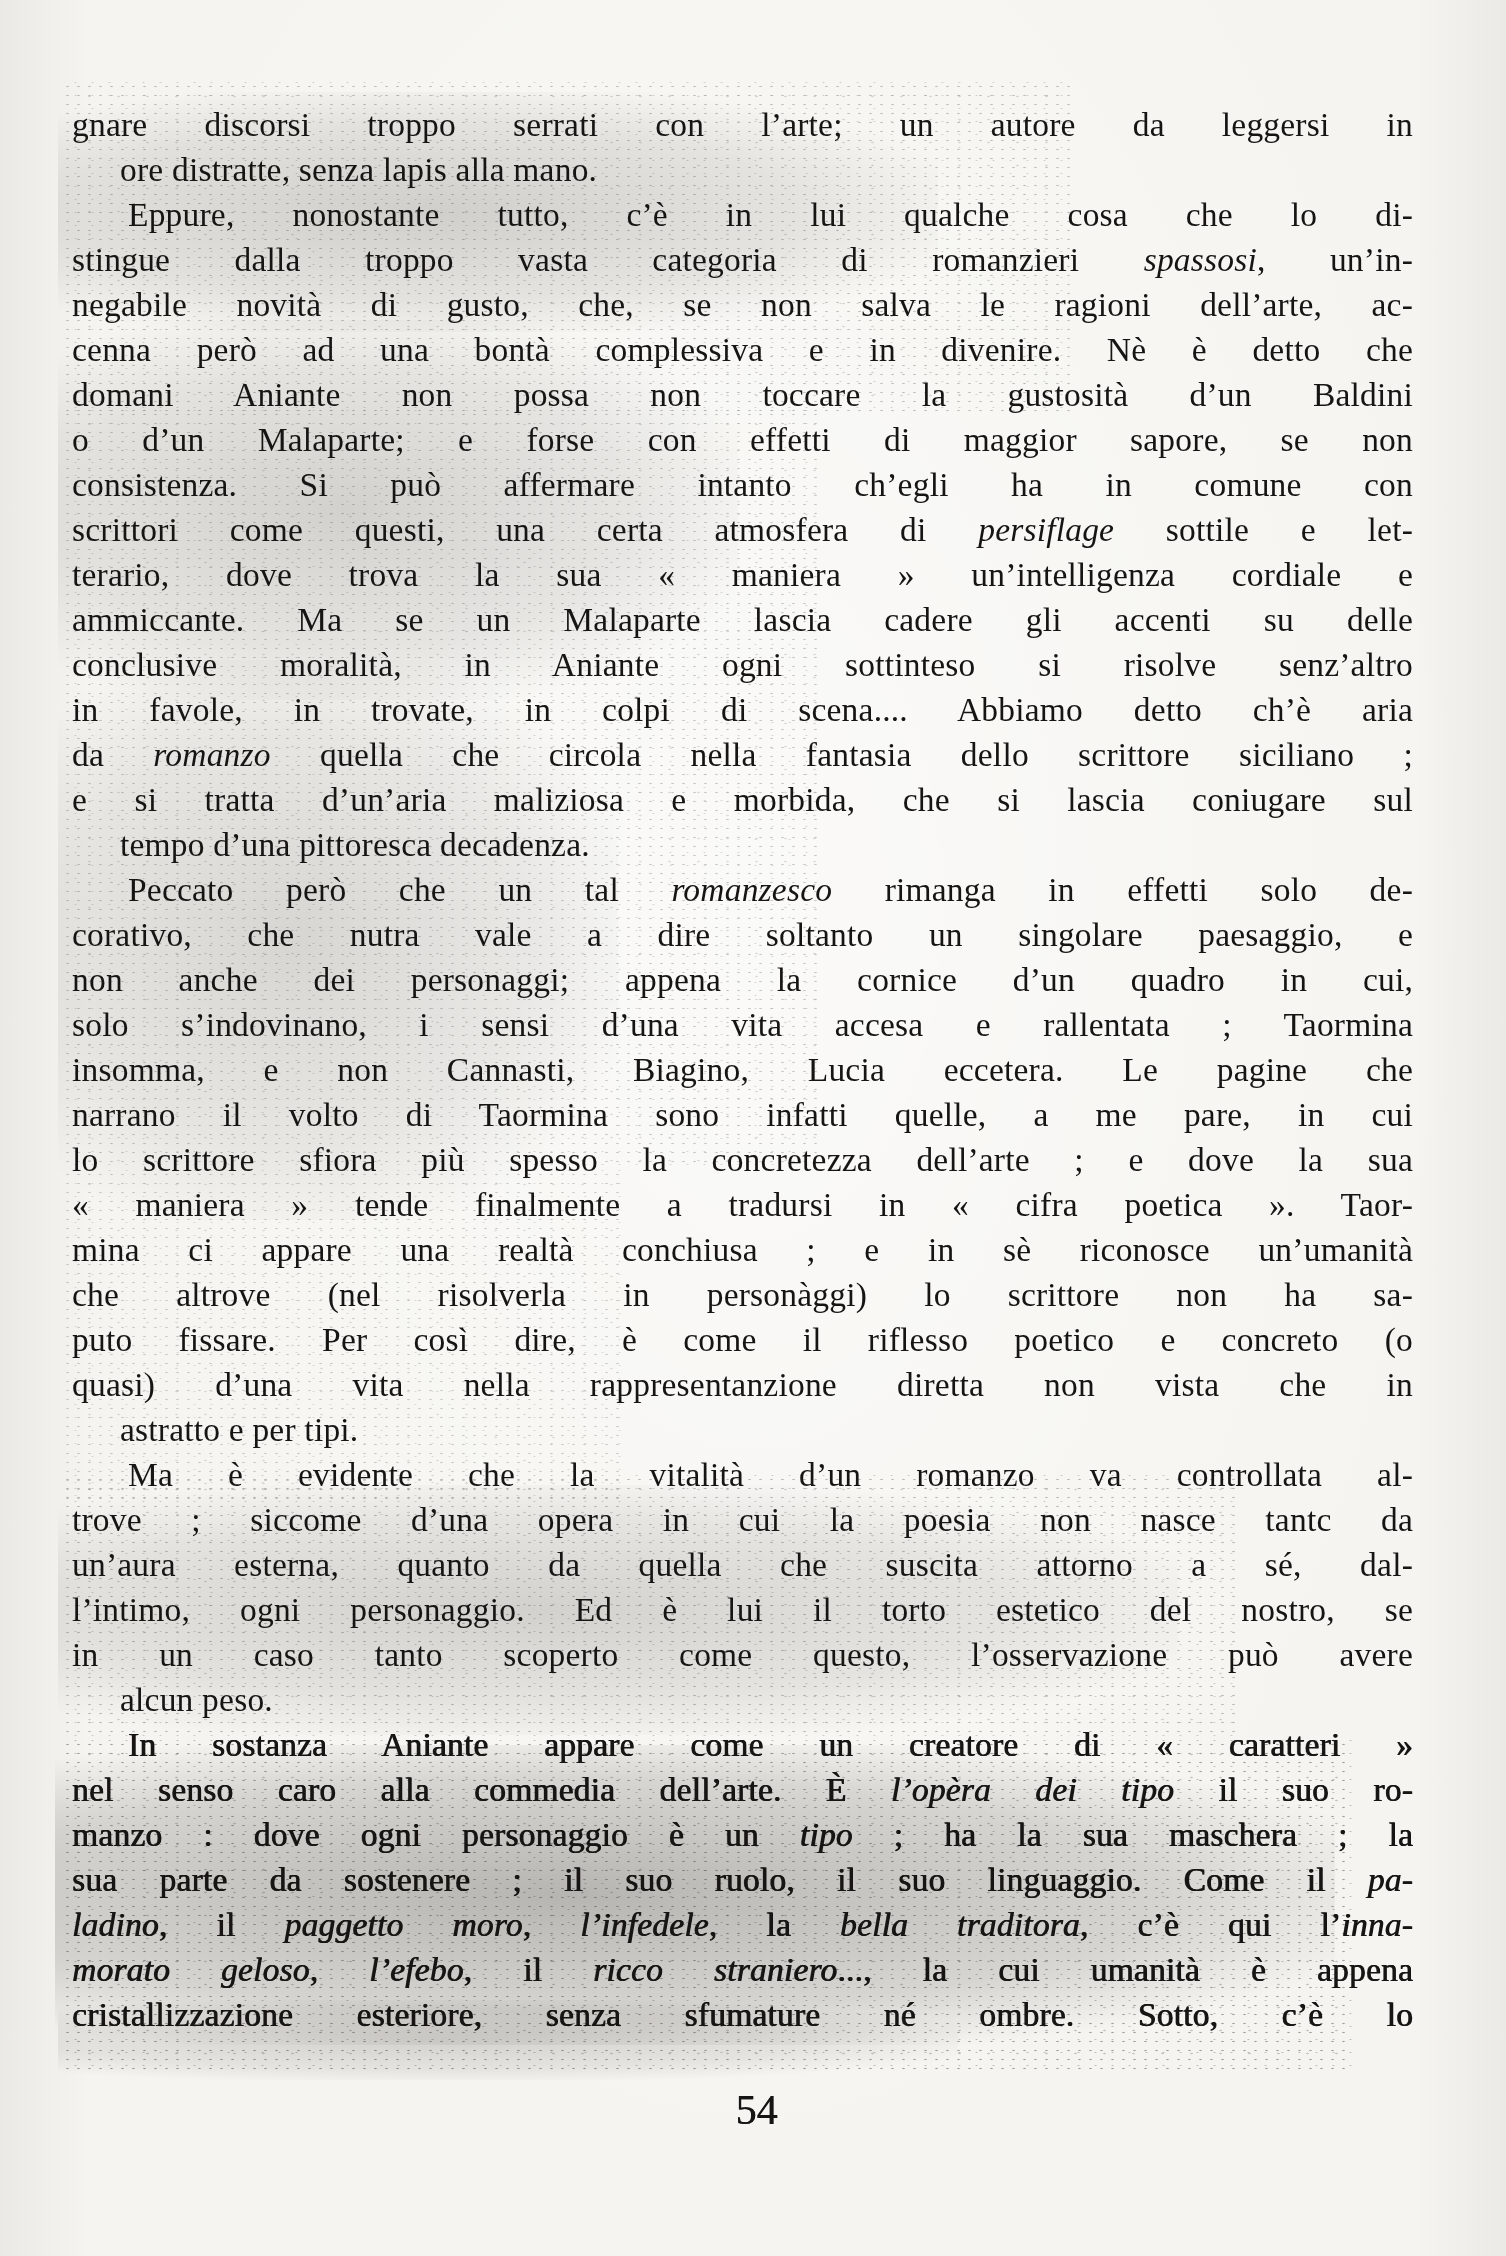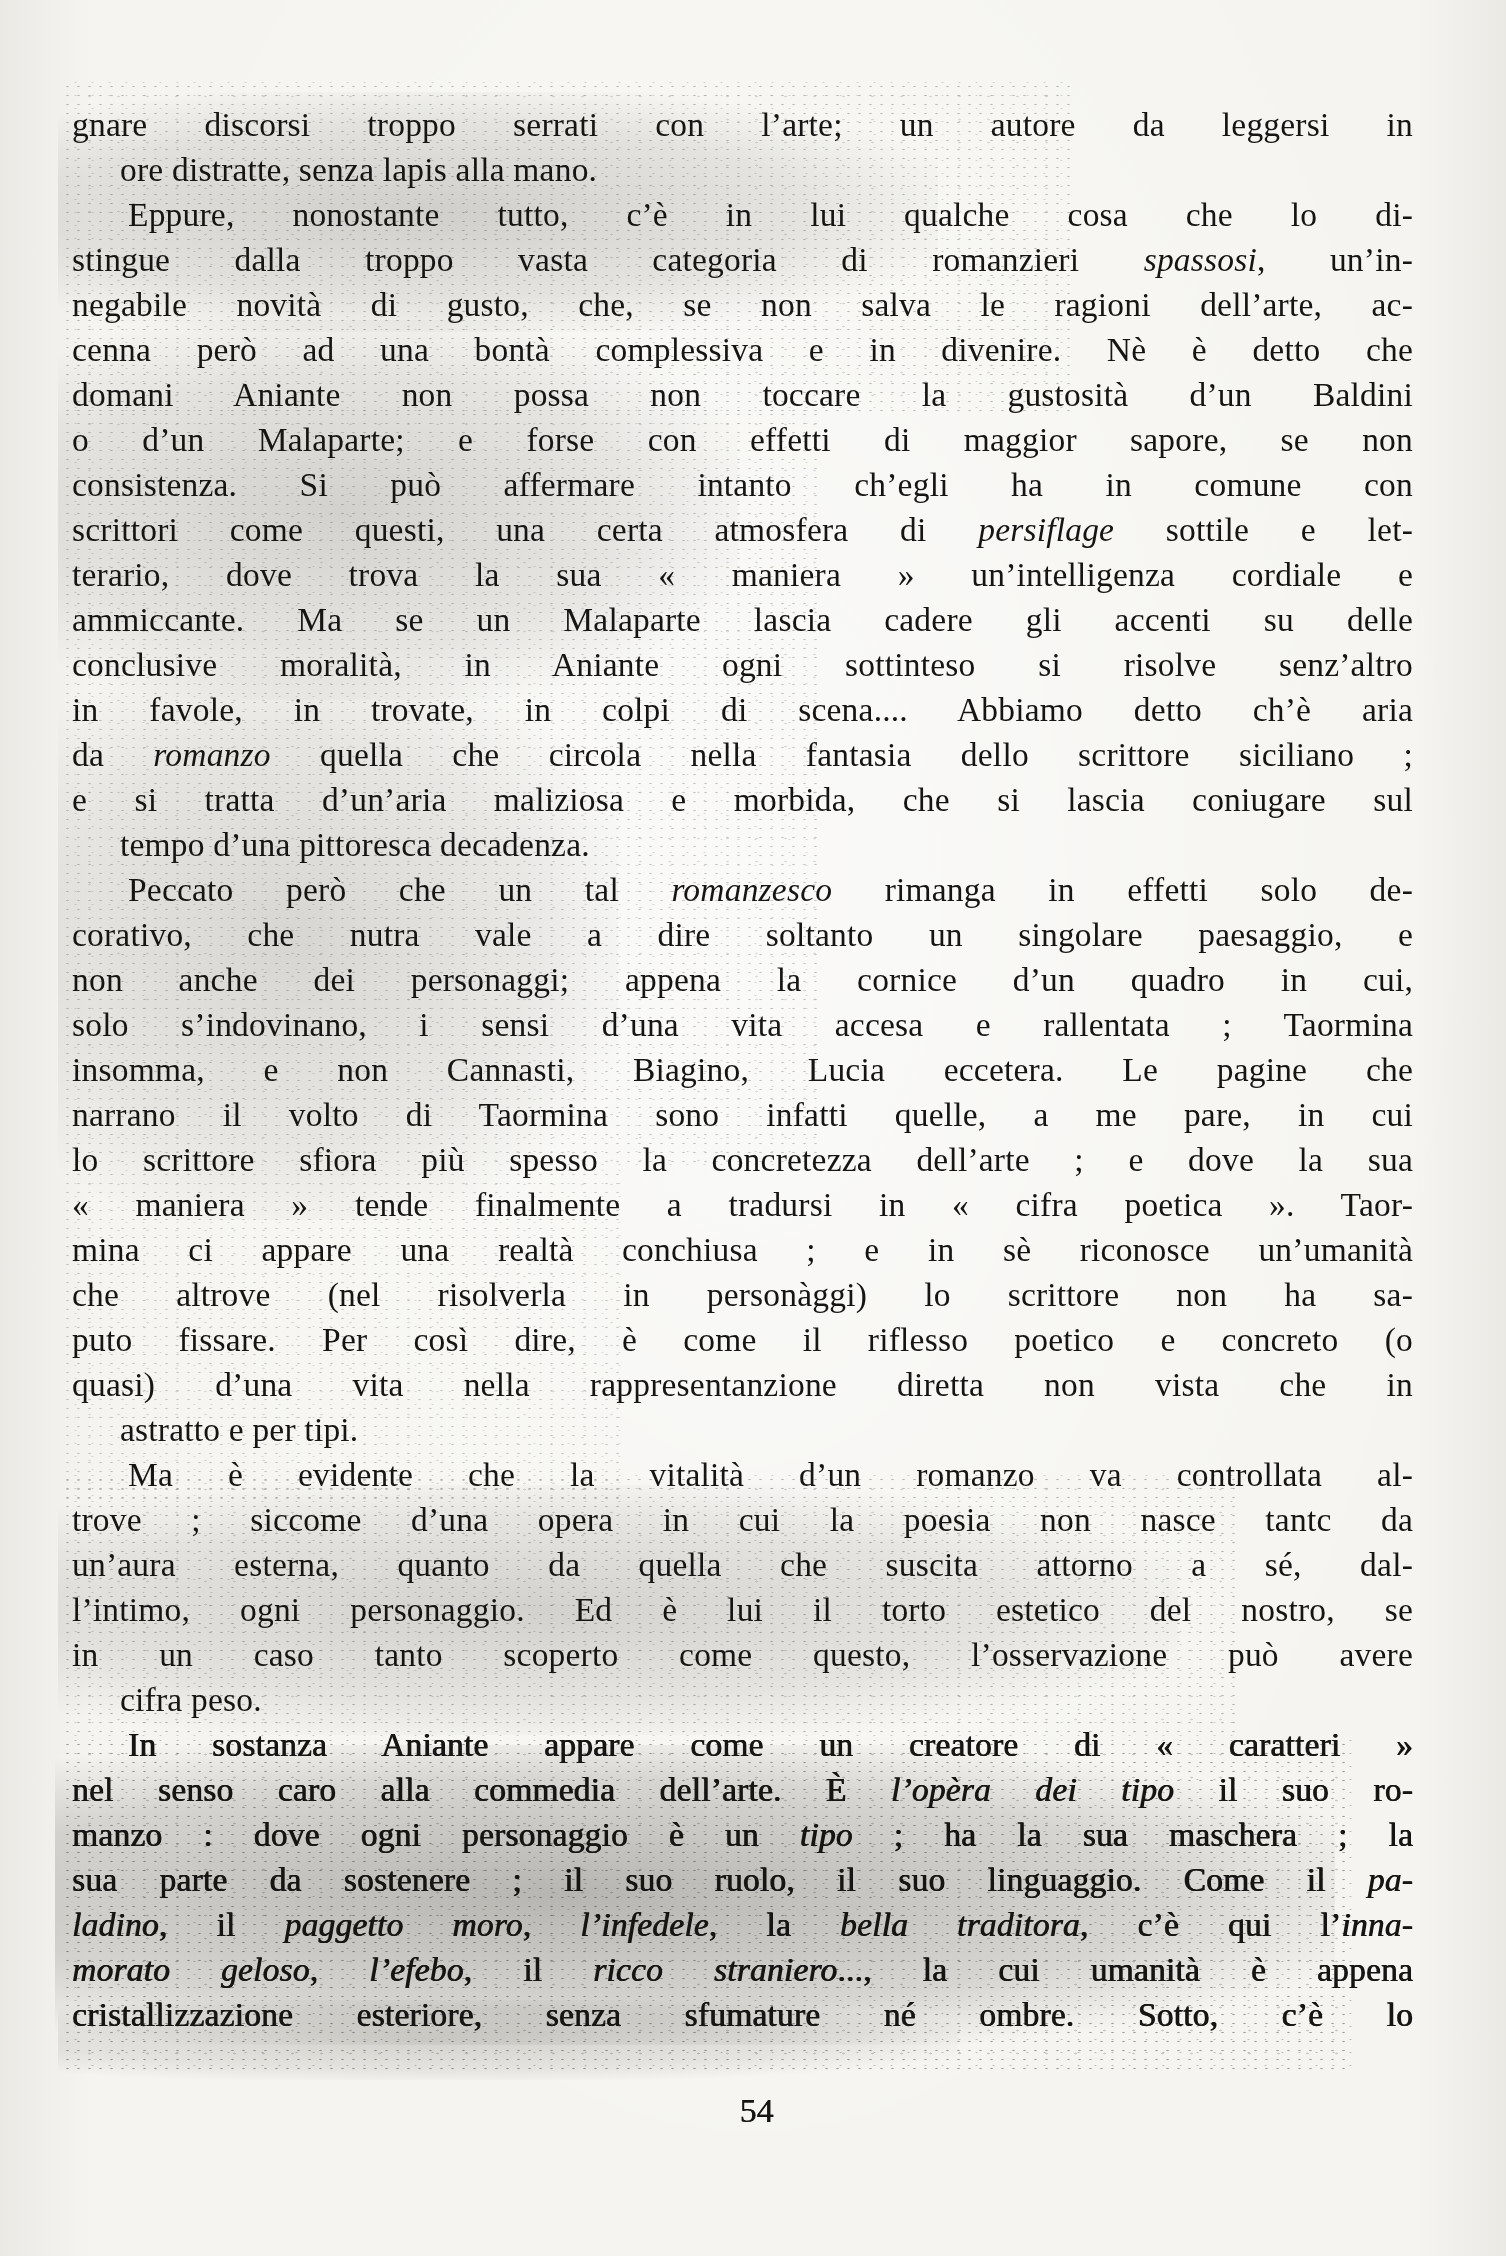--- a/index.html
+++ b/index.html
@@ -33,21 +33,21 @@
   }
   .line.end{ text-align-last:left;margin-left:48px; }
   .line.indent{ text-indent:56px; }
   .line.heavy{ text-shadow:.6px 0 0 currentColor, -.3px .3px 0 rgba(23,21,19,.55); }
   .it{ font-style:italic; }
   .page-number{
     position:absolute;
     left:86px; top:2088px;
     width:1341px;
     text-align:center;
-    font-size:34px;
+    font-size:42px;
     line-height:45px;
     text-shadow:.5px 0 0 currentColor;
   }
   
   .speckle{
     position:absolute;
     pointer-events:none;
     background-image:
       radial-gradient(rgba(40,38,35,.65) .9px, transparent 1.25px),
       radial-gradient(rgba(40,38,35,.45) .8px, transparent 1.15px),
@@ -116,21 +116,21 @@
     <div class="line"><span>mina ci appare una realtà conchiusa ; e in sè riconosce un’umanità</span></div>
     <div class="line"><span>che altrove (nel risolverla in personàggi) lo scrittore non ha sa-</span></div>
     <div class="line"><span>puto fissare. Per così dire, è come il riflesso poetico e concreto (o</span></div>
     <div class="line"><span>quasi) d’una vita nella rappresentanzione diretta non vista che in</span></div>
     <div class="line end"><span>astratto e per tipi.</span></div>
     <div class="line indent"><span>Ma è evidente che la vitalità d’un romanzo va controllata al-</span></div>
     <div class="line"><span>trove ; siccome d’una opera in cui la poesia non nasce tantc da</span></div>
     <div class="line"><span>un’aura esterna, quanto da quella che suscita attorno a sé, dal-</span></div>
     <div class="line"><span>l’intimo, ogni personaggio. Ed è lui il torto estetico del nostro, se</span></div>
     <div class="line"><span>in un caso tanto scoperto come questo, l’osservazione può avere</span></div>
-    <div class="line end"><span>cifra peso.</span></div>
+    <div class="line end"><span>alcun peso.</span></div>
     <div class="line indent heavy"><span>In sostanza Aniante appare come un creatore di « caratteri »</span></div>
     <div class="line heavy"><span>nel senso caro alla commedia dell’arte. È </span><span class="it">l’opèra dei tipo</span><span> il suo ro-</span></div>
     <div class="line heavy"><span>manzo : dove ogni personaggio è un </span><span class="it">tipo</span><span> ; ha la sua maschera ; la</span></div>
     <div class="line heavy"><span>sua parte da sostenere ; il suo ruolo, il suo linguaggio. Come il </span><span class="it">pa-</span></div>
     <div class="line heavy"><span class="it">ladino</span><span>, il </span><span class="it">paggetto moro</span><span>, </span><span class="it">l’infedele</span><span>, la </span><span class="it">bella traditora</span><span>, c’è qui l’</span><span class="it">inna-</span></div>
     <div class="line heavy"><span class="it">morato geloso</span><span>, </span><span class="it">l’efebo</span><span>, il </span><span class="it">ricco straniero</span><span>..., la cui umanità è appena</span></div>
     <div class="line heavy"><span>cristallizzazione esteriore, senza sfumature né ombre. Sotto, c’è lo</span></div>
   </div>
 
 <div class="page-number">54</div>

